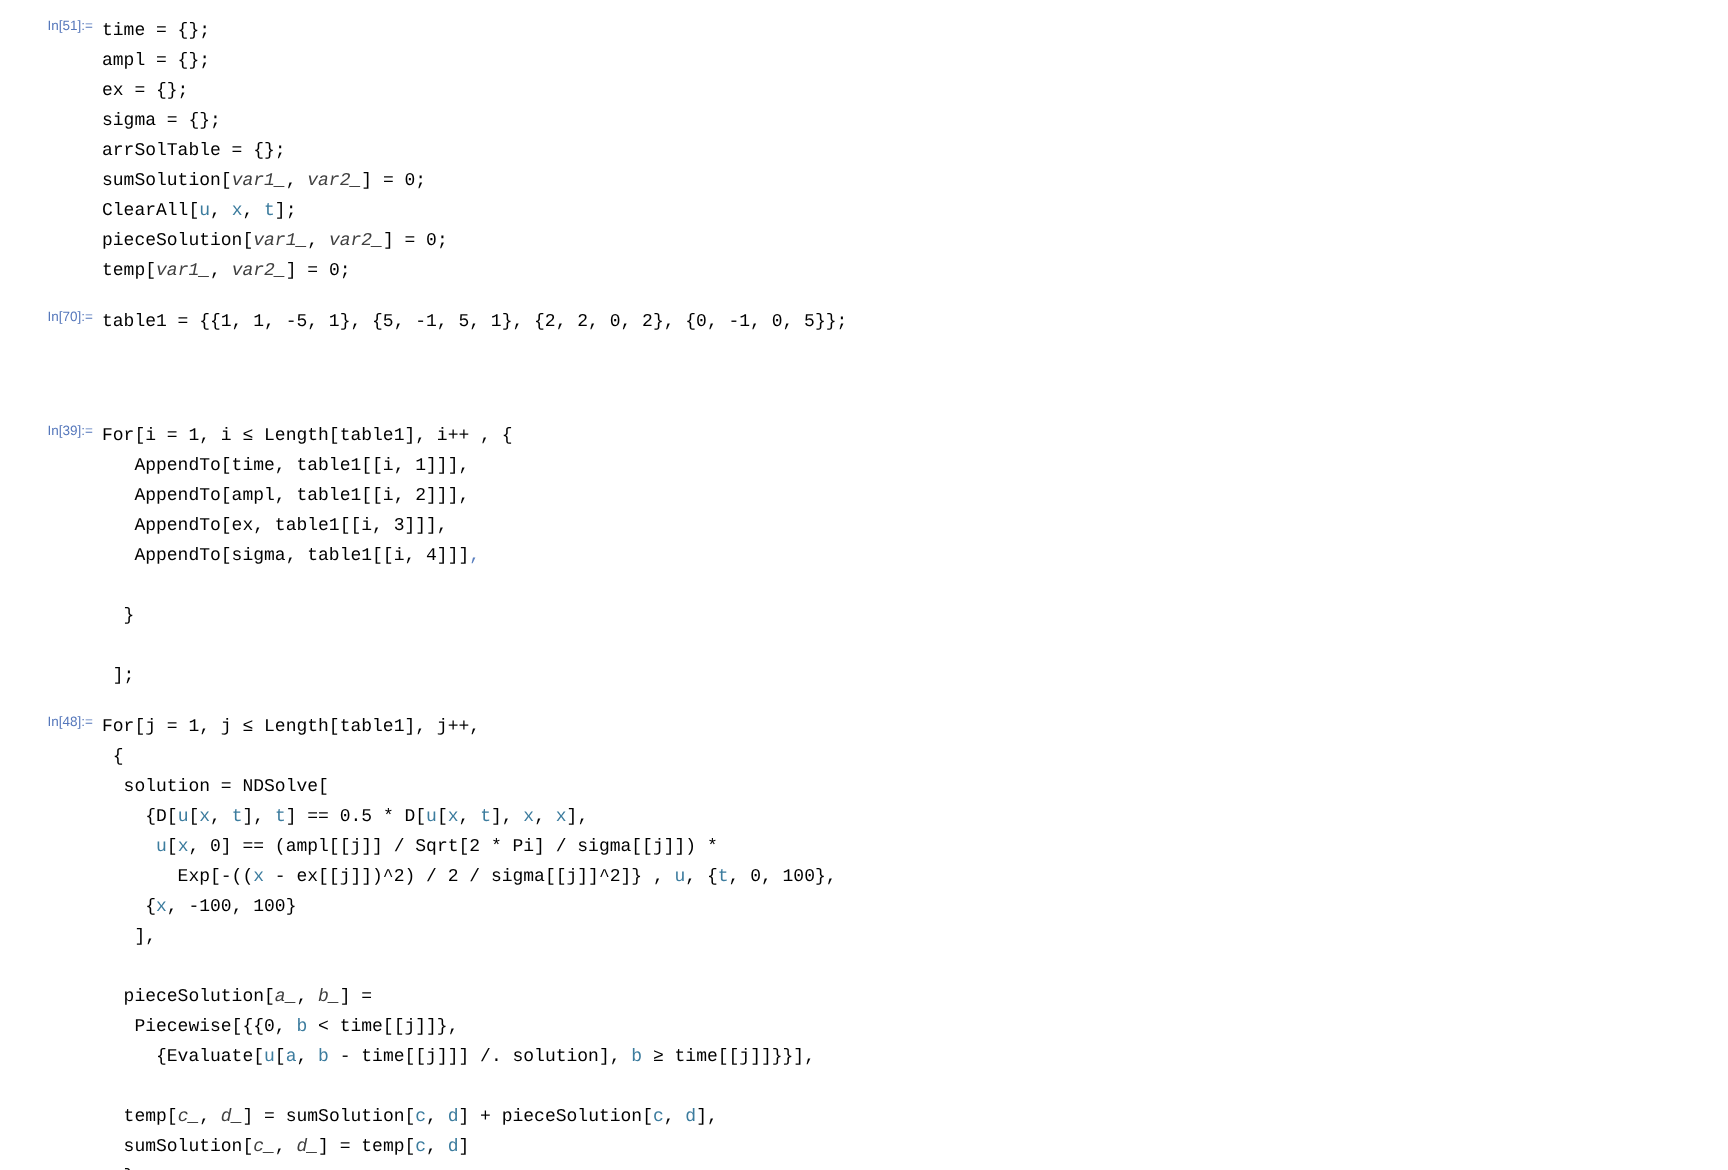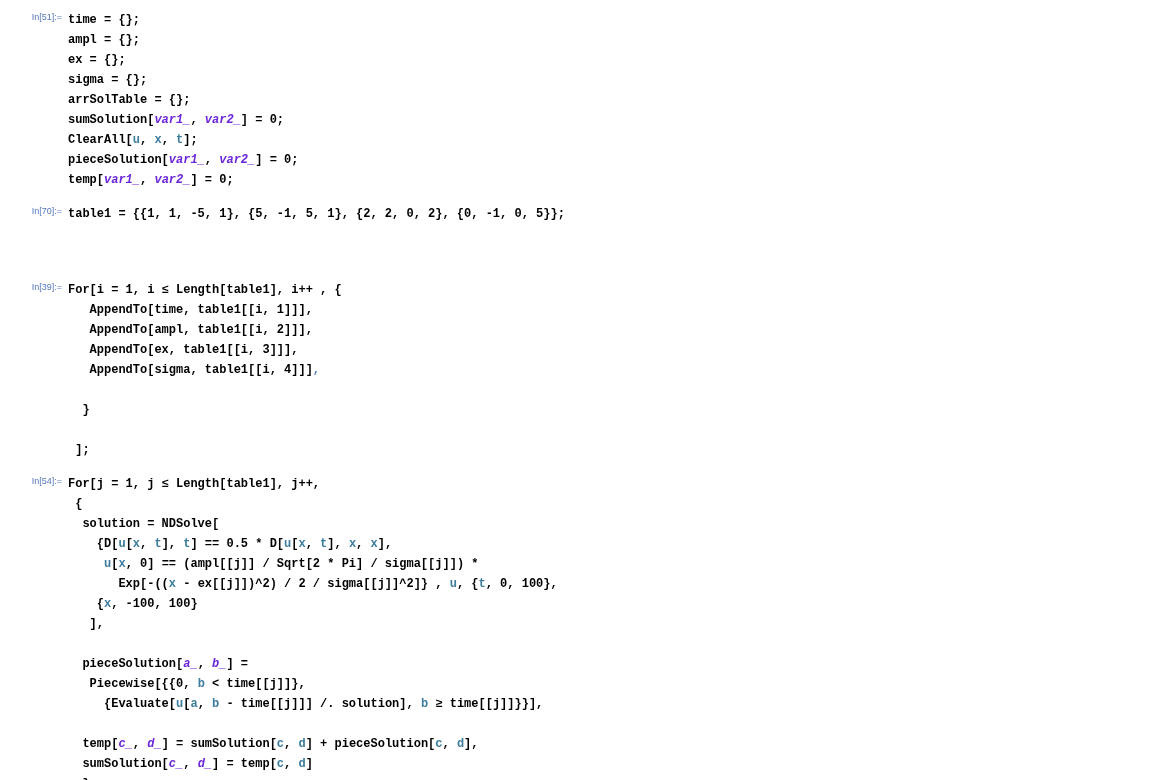--- a/index.html
+++ b/index.html
@@ -22,25 +22,25 @@
     text-align: right;
     padding-right: 6px;
     color: #5577bb;
     font-size: 9px;
     font-family: Arial, Helvetica, sans-serif;
     padding-top: 2px;
   }
   .code-col {
     flex: 1;
     white-space: pre;
-    font-weight: bold;
+    font-weight: normal;
     line-height: 20px;
   }
   .sym { color: #000000; }
-  .patt { color: #6d28d9; font-style: italic; }
+  .patt { color: #404040; font-style: italic; }
   .blue { color: #3c7c9e; }
   .comma-trail { color: #5a7fbf; }
 </style>
 </head>
 <body>
 
 <div id="notebook">
     <div class="cell">
       <div class="label-col">In[51]:=</div>
       <div class="code-col"><div><span class="sym">time = {};</span></div><div><span class="sym">ampl = {};</span></div><div><span class="sym">ex = {};</span></div><div><span class="sym">sigma = {};</span></div><div><span class="sym">arrSolTable = {};</span></div><div><span class="sym">sumSolution[</span><span class="patt">var1_</span><span class="sym">, </span><span class="patt">var2_</span><span class="sym">] = 0;</span></div><div><span class="sym">ClearAll[</span><span class="blue">u</span><span class="sym">, </span><span class="blue">x</span><span class="sym">, </span><span class="blue">t</span><span class="sym">];</span></div><div><span class="sym">pieceSolution[</span><span class="patt">var1_</span><span class="sym">, </span><span class="patt">var2_</span><span class="sym">] = 0;</span></div><div><span class="sym">temp[</span><span class="patt">var1_</span><span class="sym">, </span><span class="patt">var2_</span><span class="sym">] = 0;</span></div></div>
@@ -50,16 +50,16 @@
       <div class="label-col">In[70]:=</div>
       <div class="code-col"><div><span class="sym">table1 = {{1, 1, -5, 1}, {5, -1, 5, 1}, {2, 2, 0, 2}, {0, -1, 0, 5}};</span></div></div>
     </div>
     <div style="height: 56px;"></div>
     <div class="cell">
       <div class="label-col">In[39]:=</div>
       <div class="code-col"><div><span class="sym">For[i = 1, i ≤ Length[table1], i++ , {</span></div><div><span class="sym">   AppendTo[time, table1[[i, 1]]],</span></div><div><span class="sym">   AppendTo[ampl, table1[[i, 2]]],</span></div><div><span class="sym">   AppendTo[ex, table1[[i, 3]]],</span></div><div><span class="sym">   AppendTo[sigma, table1[[i, 4]]]</span><span class="comma-trail">,</span></div><div>&nbsp;</div><div><span class="sym">  }</span></div><div>&nbsp;</div><div><span class="sym"> ];</span></div></div>
     </div>
     <div style="height: 14px;"></div>
     <div class="cell">
-      <div class="label-col">In[54]:=</div>
+      <div class="label-col">In[48]:=</div>
       <div class="code-col"><div><span class="sym">For[j = 1, j ≤ Length[table1], j++,</span></div><div><span class="sym"> {</span></div><div><span class="sym">  solution = NDSolve[</span></div><div><span class="sym">    {D[</span><span class="blue">u</span><span class="sym">[</span><span class="blue">x</span><span class="sym">, </span><span class="blue">t</span><span class="sym">], </span><span class="blue">t</span><span class="sym">] == 0.5 * D[</span><span class="blue">u</span><span class="sym">[</span><span class="blue">x</span><span class="sym">, </span><span class="blue">t</span><span class="sym">], </span><span class="blue">x</span><span class="sym">, </span><span class="blue">x</span><span class="sym">],</span></div><div><span class="sym">     </span><span class="blue">u</span><span class="sym">[</span><span class="blue">x</span><span class="sym">, 0] == (ampl[[j]] / Sqrt[2 * Pi] / sigma[[j]]) *</span></div><div><span class="sym">       Exp[-((</span><span class="blue">x</span><span class="sym"> - ex[[j]])^2) / 2 / sigma[[j]]^2]} , </span><span class="blue">u</span><span class="sym">, {</span><span class="blue">t</span><span class="sym">, 0, 100},</span></div><div><span class="sym">    {</span><span class="blue">x</span><span class="sym">, -100, 100}</span></div><div><span class="sym">   ],</span></div><div>&nbsp;</div><div><span class="sym">  pieceSolution[</span><span class="patt">a_</span><span class="sym">, </span><span class="patt">b_</span><span class="sym">] =</span></div><div><span class="sym">   Piecewise[{{0, </span><span class="blue">b</span><span class="sym"> &lt; time[[j]]},</span></div><div><span class="sym">     {Evaluate[</span><span class="blue">u</span><span class="sym">[</span><span class="blue">a</span><span class="sym">, </span><span class="blue">b</span><span class="sym"> - time[[j]]] /. solution], </span><span class="blue">b</span><span class="sym"> ≥ time[[j]]}}],</span></div><div>&nbsp;</div><div><span class="sym">  temp[</span><span class="patt">c_</span><span class="sym">, </span><span class="patt">d_</span><span class="sym">] = sumSolution[</span><span class="blue">c</span><span class="sym">, </span><span class="blue">d</span><span class="sym">] + pieceSolution[</span><span class="blue">c</span><span class="sym">, </span><span class="blue">d</span><span class="sym">],</span></div><div><span class="sym">  sumSolution[</span><span class="patt">c_</span><span class="sym">, </span><span class="patt">d_</span><span class="sym">] = temp[</span><span class="blue">c</span><span class="sym">, </span><span class="blue">d</span><span class="sym">]</span></div><div><span class="sym">  }</span></div></div>
     </div>
   </div>
 
 </body></html>

